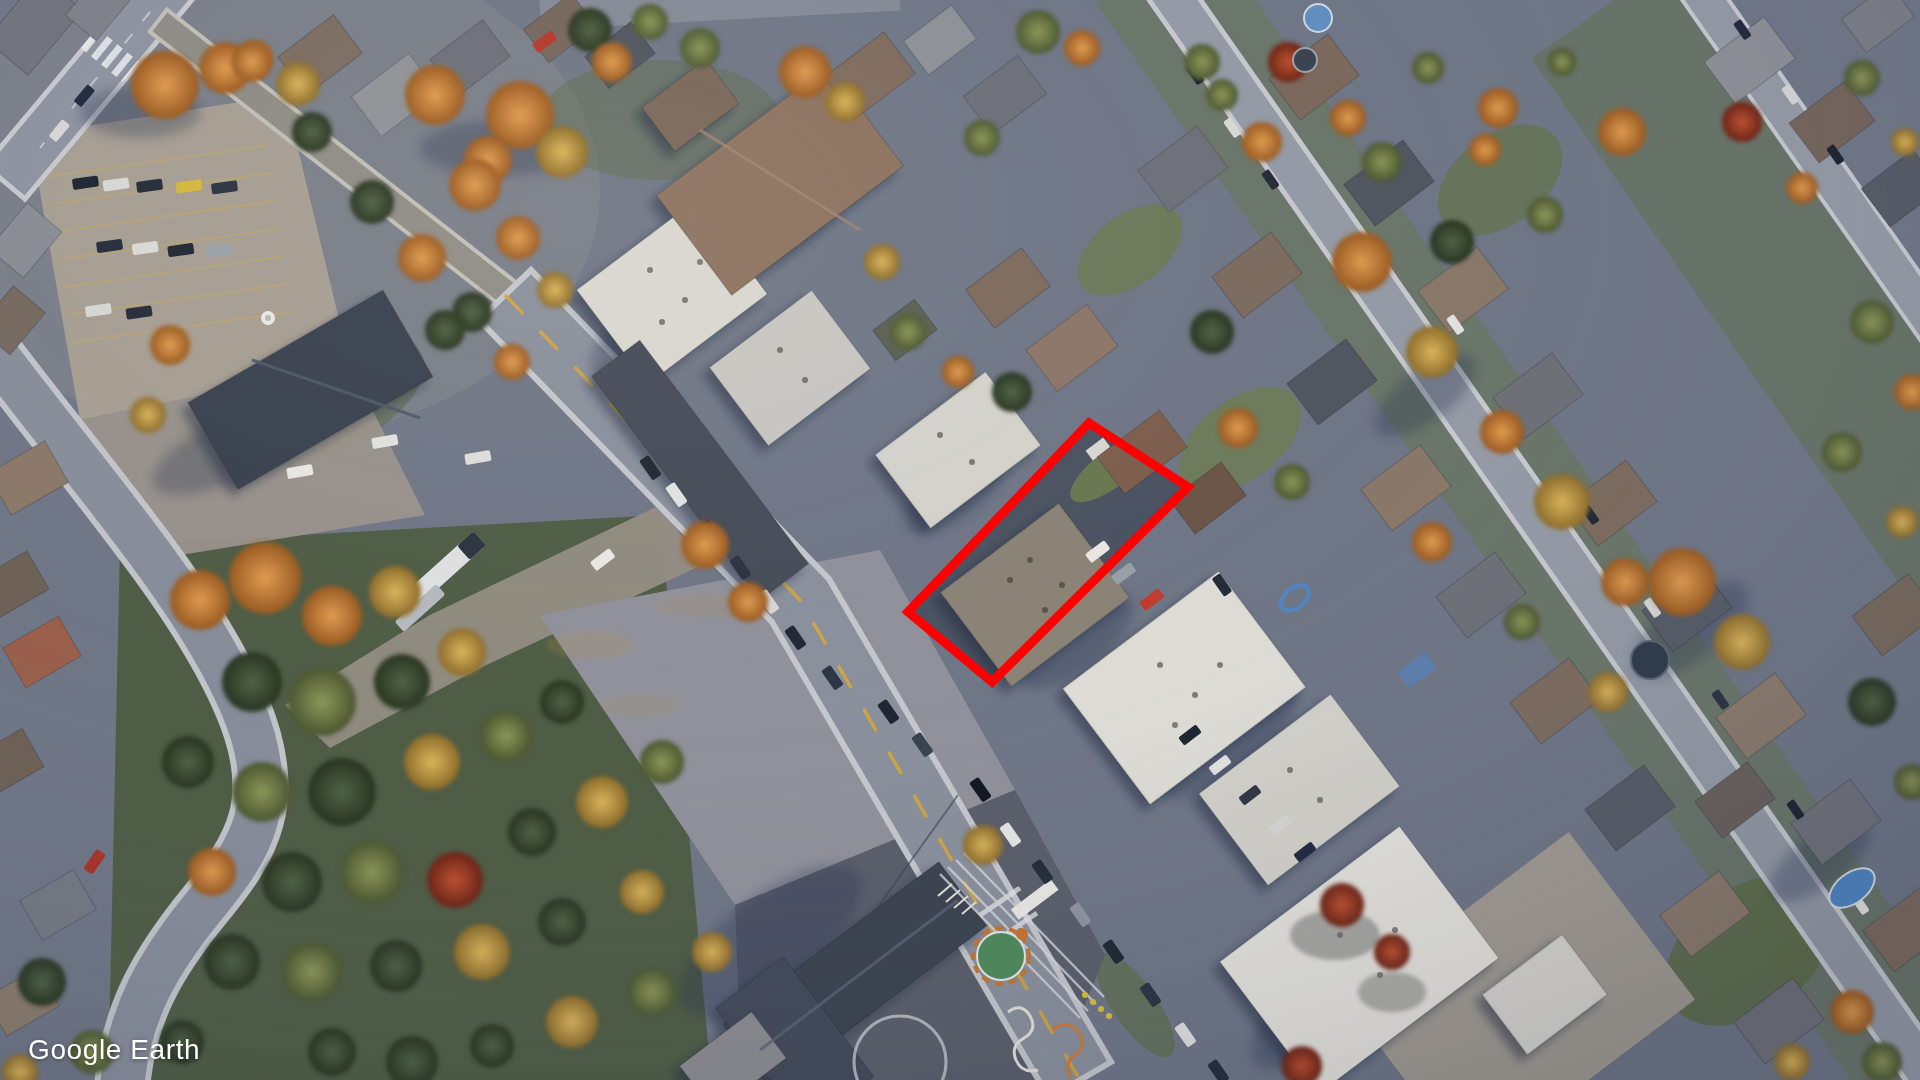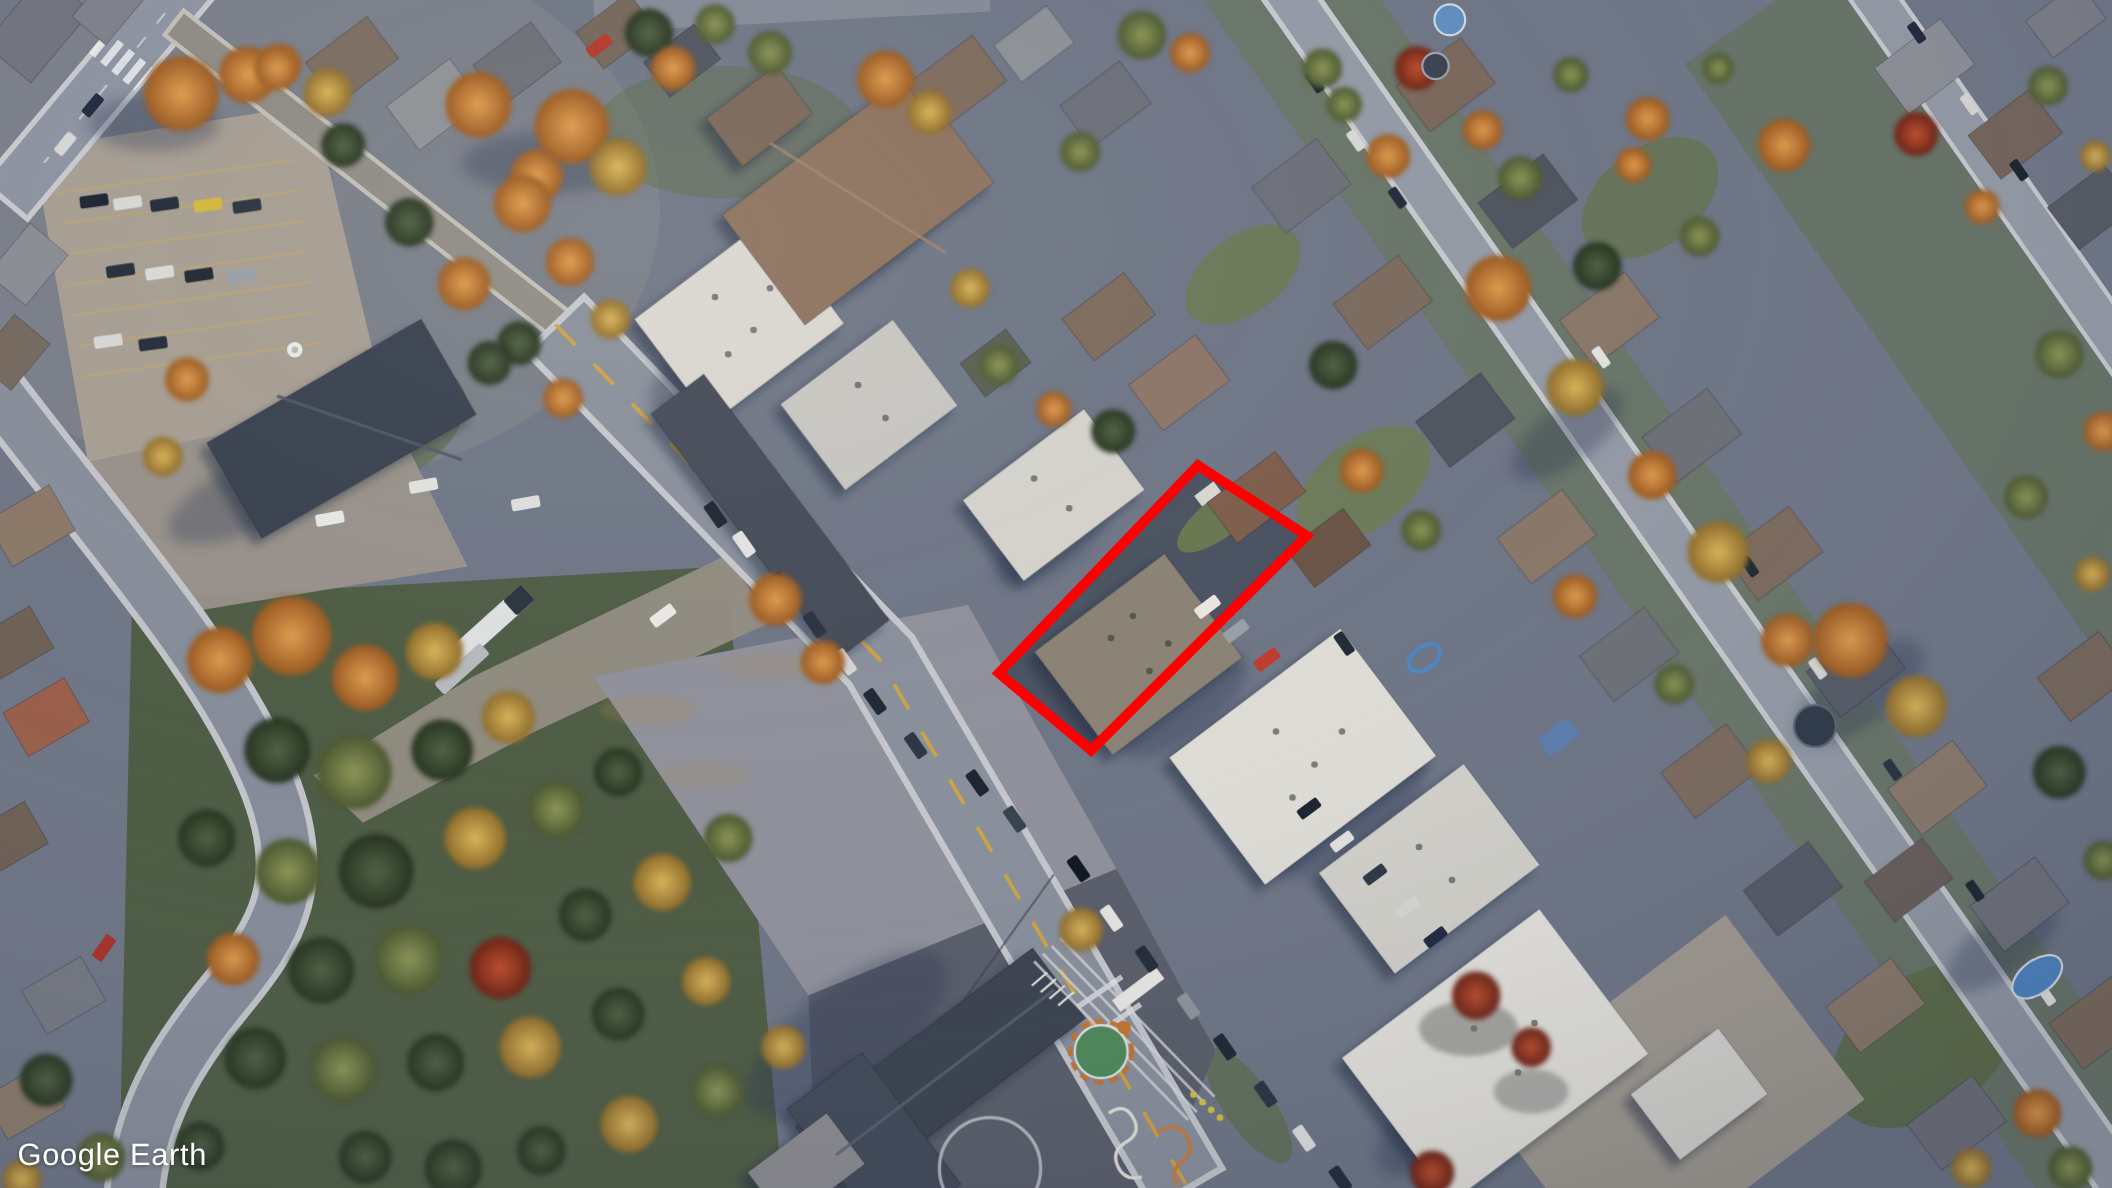--- a/index.html
+++ b/index.html
@@ -6,21 +6,21 @@
   #stage{position:relative;width:1920px;height:1080px;overflow:hidden;background:#6f7686;
          font-family:"Liberation Sans",sans-serif;}
   #scene{position:absolute;inset:0;display:block;}
   
   .t{filter:url(#soft);}
   .to{fill:url(#go);} .tg{fill:url(#gg);} .tv{fill:url(#gv);} .td{fill:url(#gd);} .tr{fill:url(#gr);}
   .h{stroke:rgba(10,16,30,.22);stroke-width:1;}
   .vent{fill:rgba(45,45,42,.55);}
   .shadowblob{fill:#263350;opacity:.32;filter:url(#soft6);}
   .car{rx:2px;}
-  #watermark{position:absolute;left:16px;bottom:14px;color:#fff;font-size:28px;
+  #watermark{position:absolute;left:28px;bottom:14px;color:#fff;font-size:28px;
              letter-spacing:.6px;text-shadow:0 1px 4px rgba(0,0,0,.45);
              font-family:"Liberation Sans",sans-serif;user-select:none;}
 </style>
 </head>
 <body>
 
 <div id="stage">
 <svg id="scene" viewBox="0 0 1920 1080" xmlns="http://www.w3.org/2000/svg">
   <defs>
     <radialGradient id="go">

